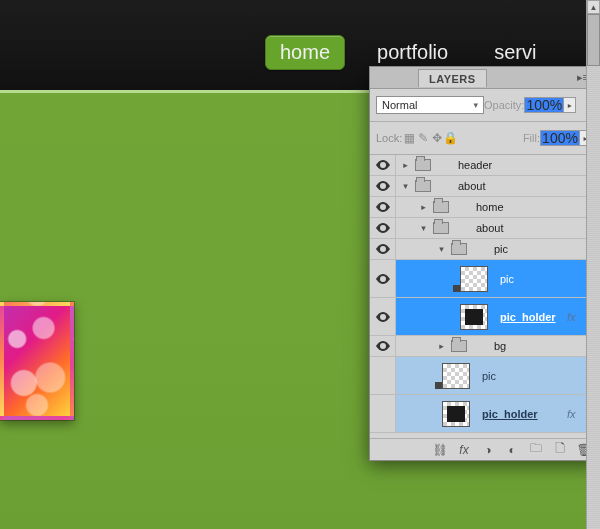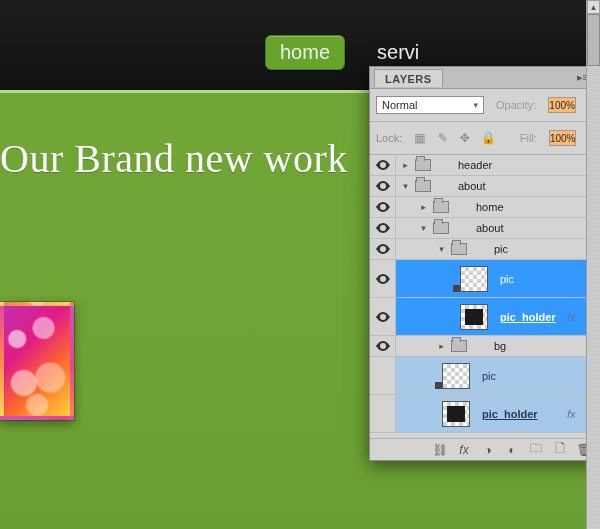--- a/index.html
+++ b/index.html
@@ -66,39 +66,39 @@
     box-shadow: 0 4px 18px rgba(0,0,0,.55);
     font-size: 11px; color: #2b2b2b;
   }
   .tabbar {
     height: 22px; background: #bfbfbf; border-bottom: 1px solid #9a9a9a;
     display: flex; align-items: center; padding: 0 4px;
   }
   .tab {
     background: #d4d4d4; padding: 3px 10px 2px; border: 1px solid #9a9a9a;
     border-bottom: none; height: 18px; display: flex; align-items: center;
-    font-weight: bold; color: #444; letter-spacing: .5px;
+    font-weight: bold; color: #444; letter-spacing: .5px; margin-left: 44px;
   }
   .tab-spacer { flex: 1; }
   .tabmenu { width: 22px; text-align: center; color: #555; }
   .blendrow, .lockrow {
     height: 24px; border-bottom: 1px solid #aeaeae;
-    display: flex; align-items: center; padding: 16px 6px; gap: 12px;
+    display: flex; align-items: center; padding: 16px 6px; gap: 0;
     background: #d4d4d4;
   }
   .blendsel {
     flex: 0 0 108px; height: 18px; background: #fff; border: 1px solid #8f8f8f;
     display: flex; align-items: center; padding: 0 5px; font-size: 11px;
     justify-content: space-between;
   }
   .sel-caret { color: #666; font-size: 9px; }
   .dimlabel { color: #9a9a9a; }
   .pctbox {
-    width: 40px; height: 16px; background: #fdba74; border: 1px solid #9a9a9a;
-    display: flex; align-items: center; justify-content: center; font-size: 10px;
+    width: 40px; height: 16px; background: #3b82f6; border: 1px solid #9a9a9a;
+    display: flex; align-items: center; justify-content: center; font-size: 14px;
   }
   .pctcaret {
     width: 12px; height: 16px; border: 1px solid #9a9a9a; border-left: none;
     background: #ececec; display: flex; align-items: center; justify-content: center;
     font-size: 8px; color: #555;
   }
   .lockrow .label { color: #8d8d8d; text-align: right; }
   .locki { width: 14px; height: 14px; display: flex; align-items: center; justify-content: center; color: #8d8d8d; font-size: 12px; }
 
   .tree { position: relative; height: calc(100% - 22px - 24px - 24px - 22px); overflow: hidden; background: #d4d4d4; }
@@ -173,25 +173,25 @@
 
   .eye-off { visibility: hidden; }
 </style>
 </head>
 <body>
 
 <div class="site">
   <div class="site-top">
     <nav class="nav">
       <a href="#" class="active">home</a>
+      <a href="#">portfolio</a>
       <a href="#">servi</a>
     </nav>
   </div>
   <div class="green"></div>
-  <div class="head1">Our Brand new work</div>
   <div class="thumb"></div>
 </div>
 
 <div class="panel">
 
   <div class="tabbar">
     <div class="tab">
       <span>LAYERS</span>
     </div>
     <div class="tab-spacer"></div>

